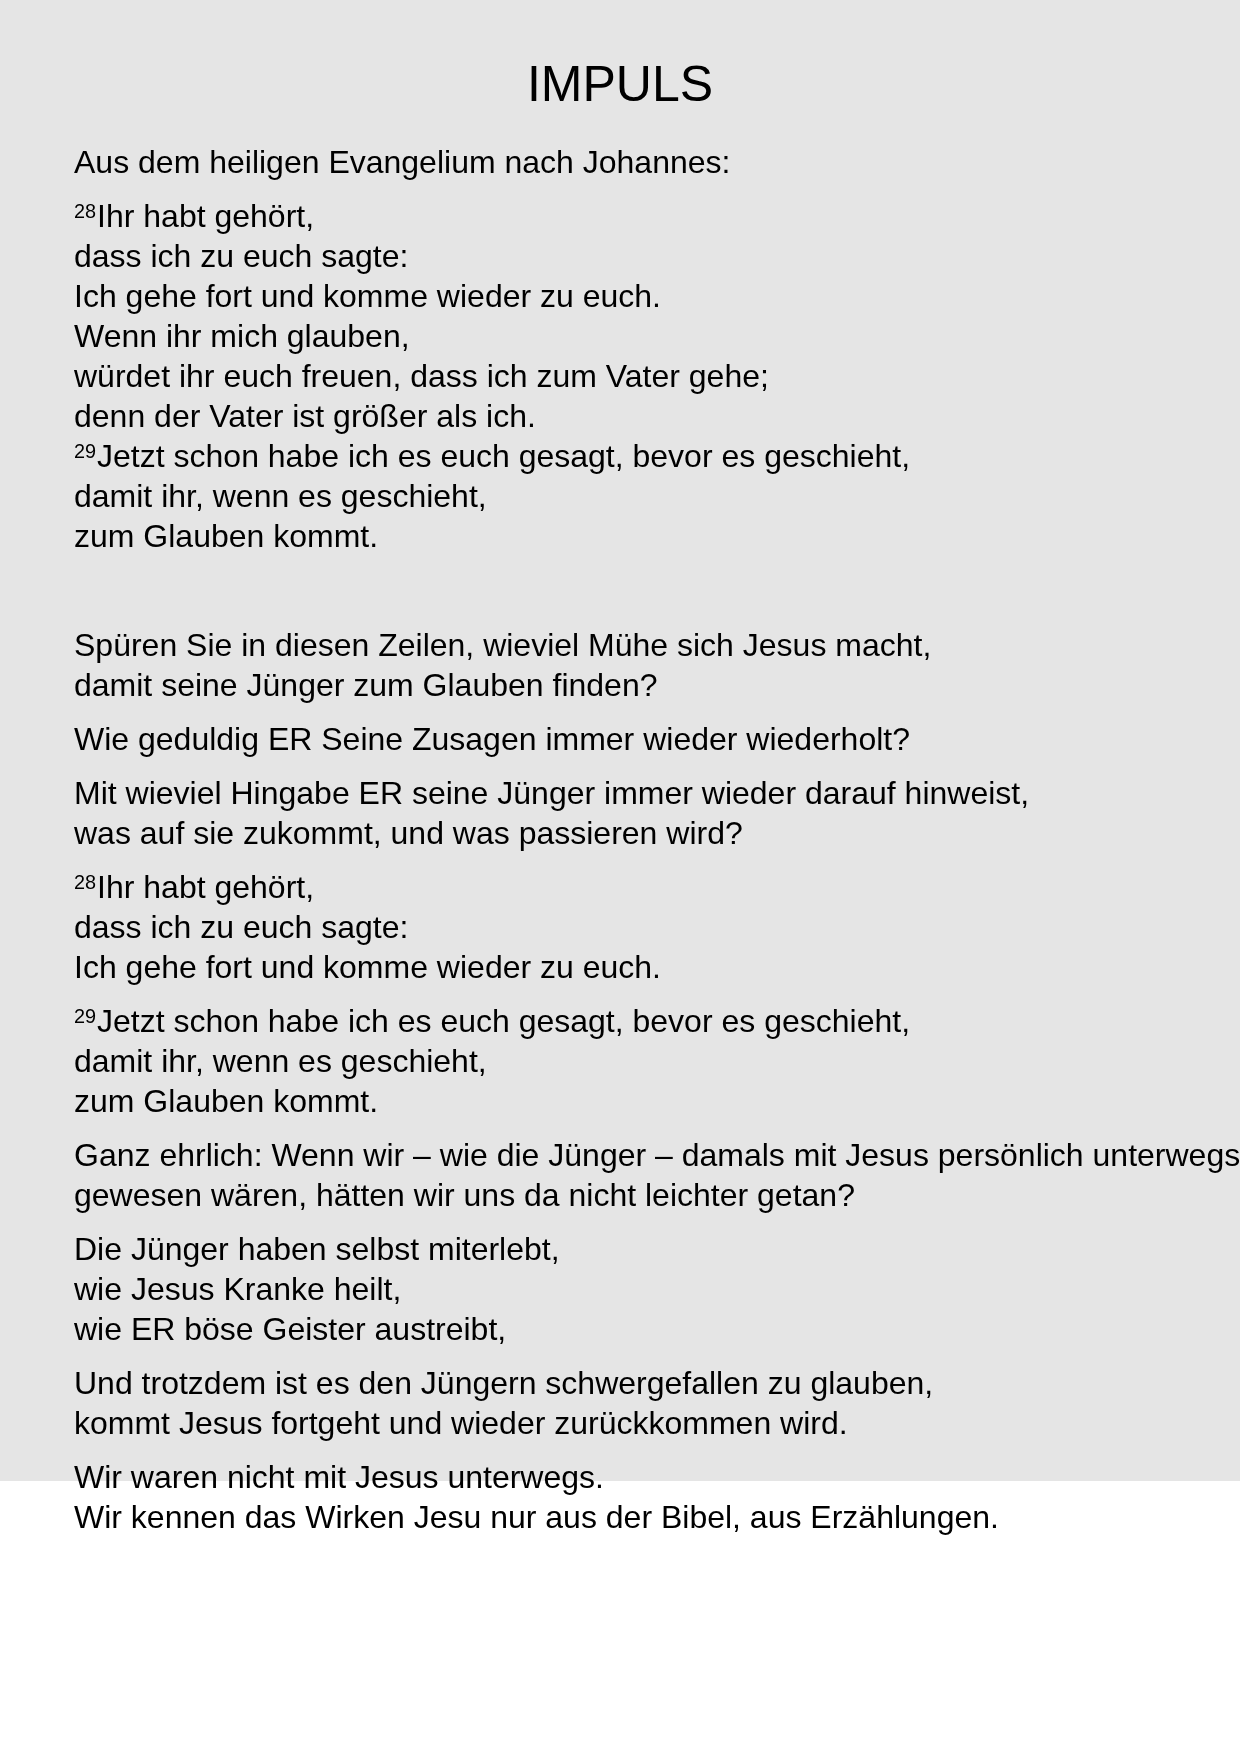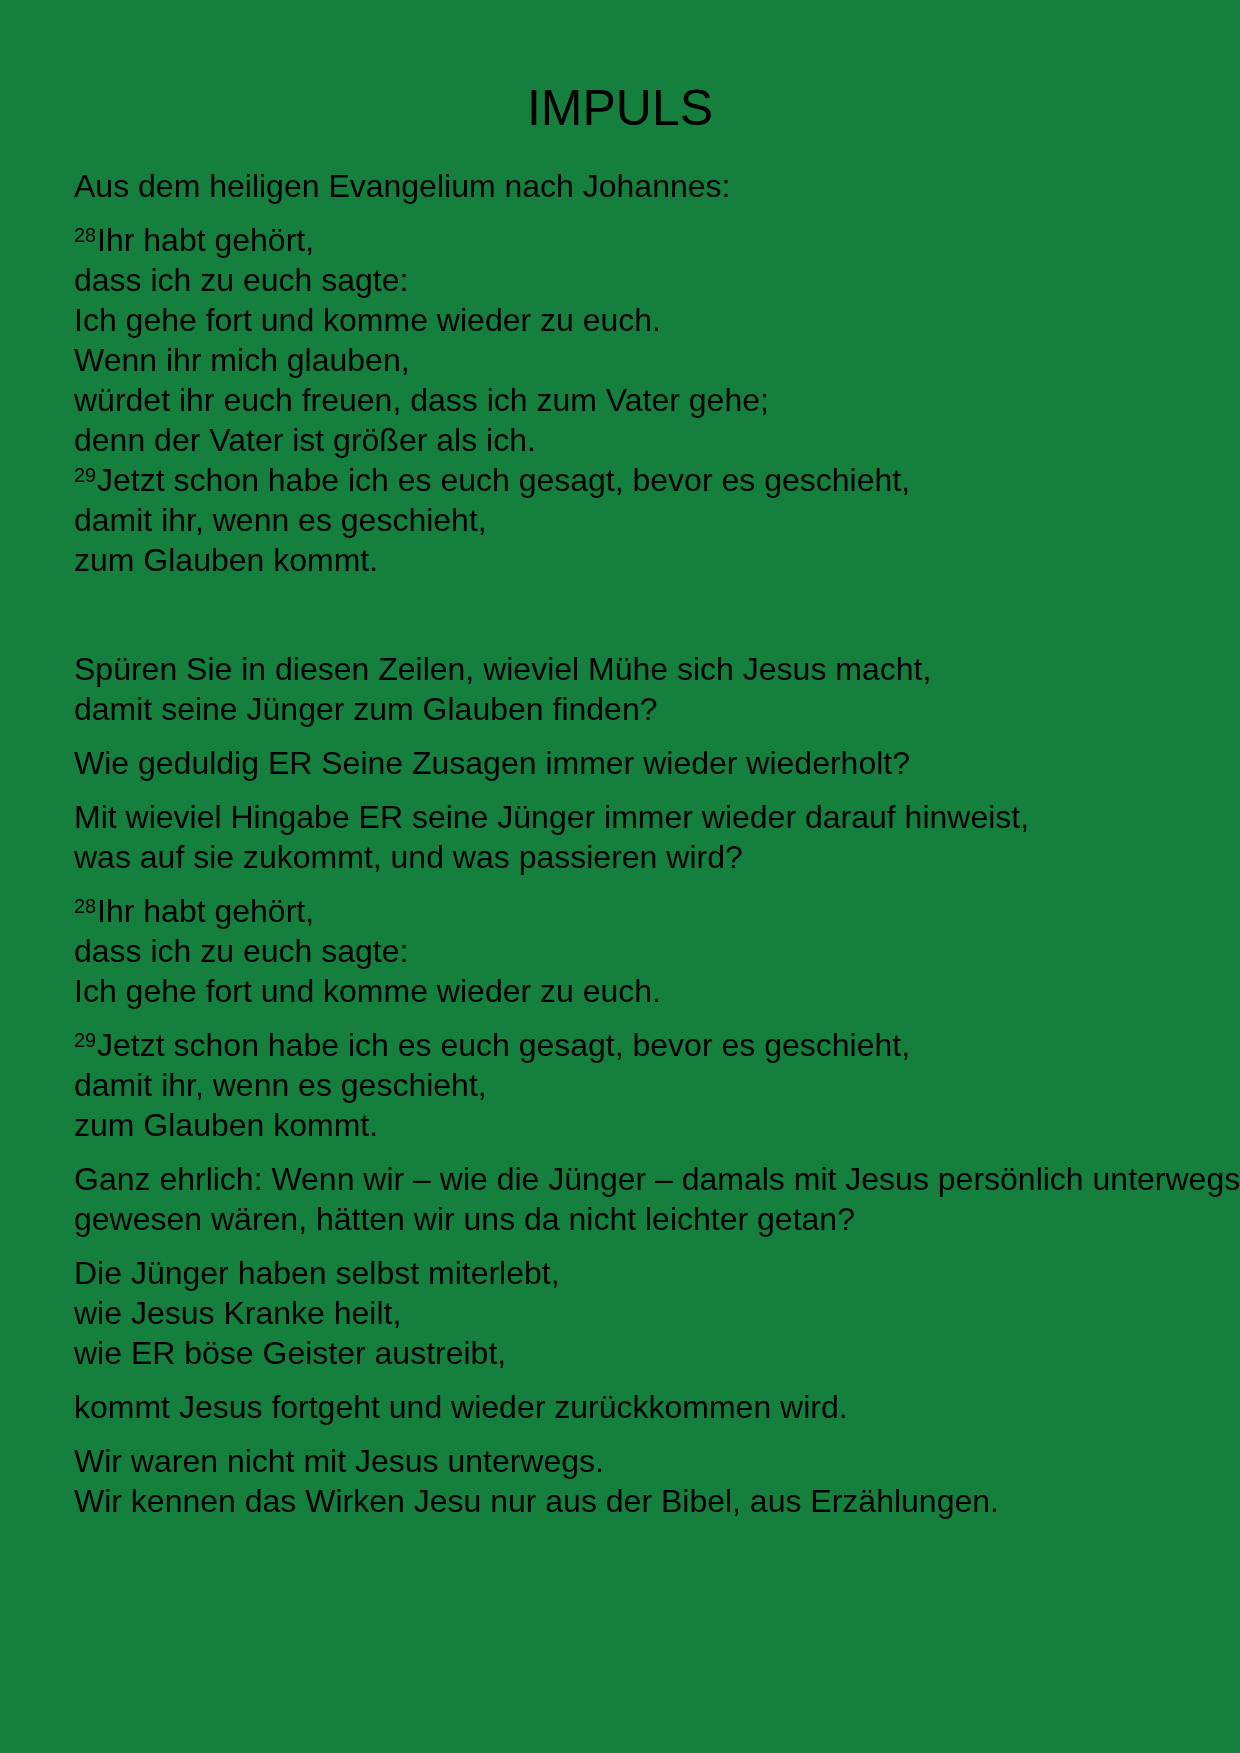--- a/index.html
+++ b/index.html
@@ -10,23 +10,23 @@
   body {
     width: 1240px;
     height: 1753px;
     overflow: hidden;
     font-family: "Liberation Sans", sans-serif;
     color: #000000;
   }
   .page {
     box-sizing: border-box;
     width: 1240px;
-    height: 1753px;
-    padding: 64px 74px 0 74px;
-    background: #15803d;
+    height: 1481px;
+    padding: 40px 74px 0 74px;
+    background: #e5e5e5;
   }
   h1.doc-title {
     font-size: 50px;
     font-weight: 400;
     line-height: 1.15;
     text-align: center;
     margin: 16px 0 28px 0;
     color: #000000;
   }
   .para {
@@ -98,20 +98,21 @@
       <div class="para normal">
         <div class="line">Ganz ehrlich: Wenn wir – wie die Jünger – damals mit Jesus persönlich unterwegs</div>
         <div class="line">gewesen wären, hätten wir uns da nicht leichter getan?</div>
       </div>
       <div class="para normal">
         <div class="line">Die Jünger haben selbst miterlebt,</div>
         <div class="line">wie Jesus Kranke heilt,</div>
         <div class="line">wie ER böse Geister austreibt,</div>
       </div>
       <div class="para normal">
+        <div class="line">Und trotzdem ist es den Jüngern schwergefallen zu glauben,</div>
         <div class="line">kommt Jesus fortgeht und wieder zurückkommen wird.</div>
       </div>
       <div class="para normal">
         <div class="line">Wir waren nicht mit Jesus unterwegs.</div>
         <div class="line">Wir kennen das Wirken Jesu nur aus der Bibel, aus Erzählungen.</div>
       </div>
     </section>
 </main>
 
 </body></html>

